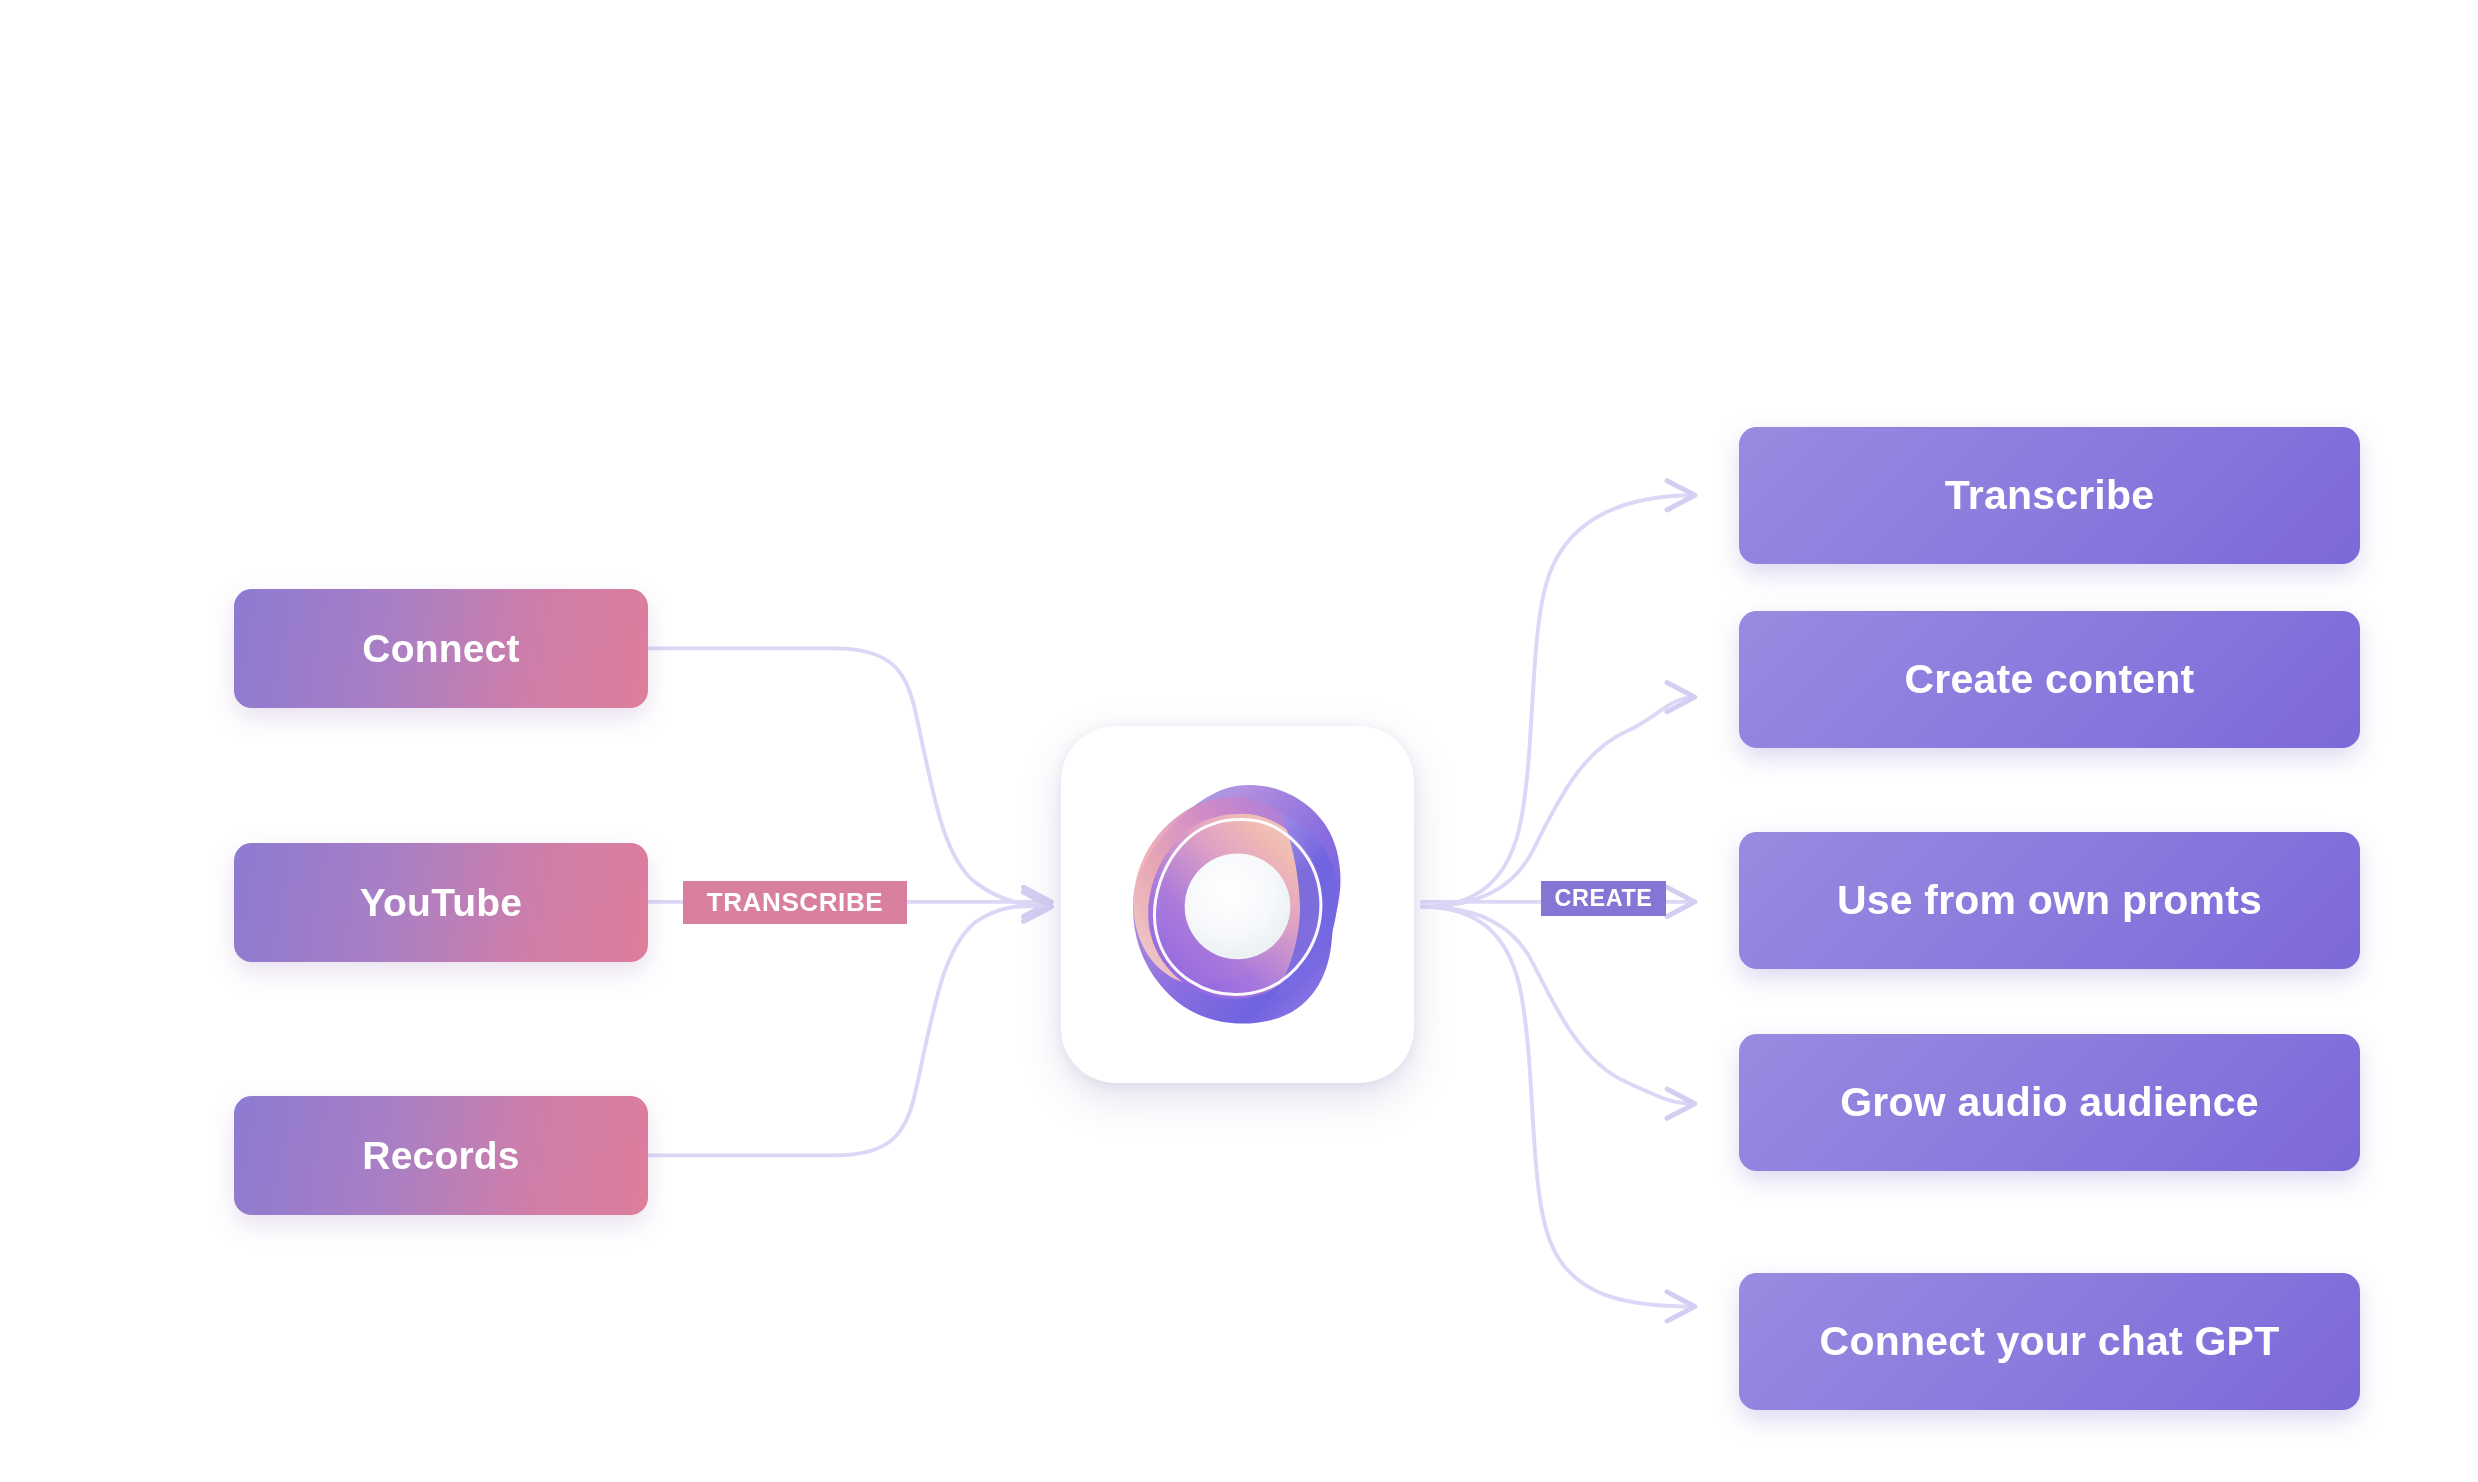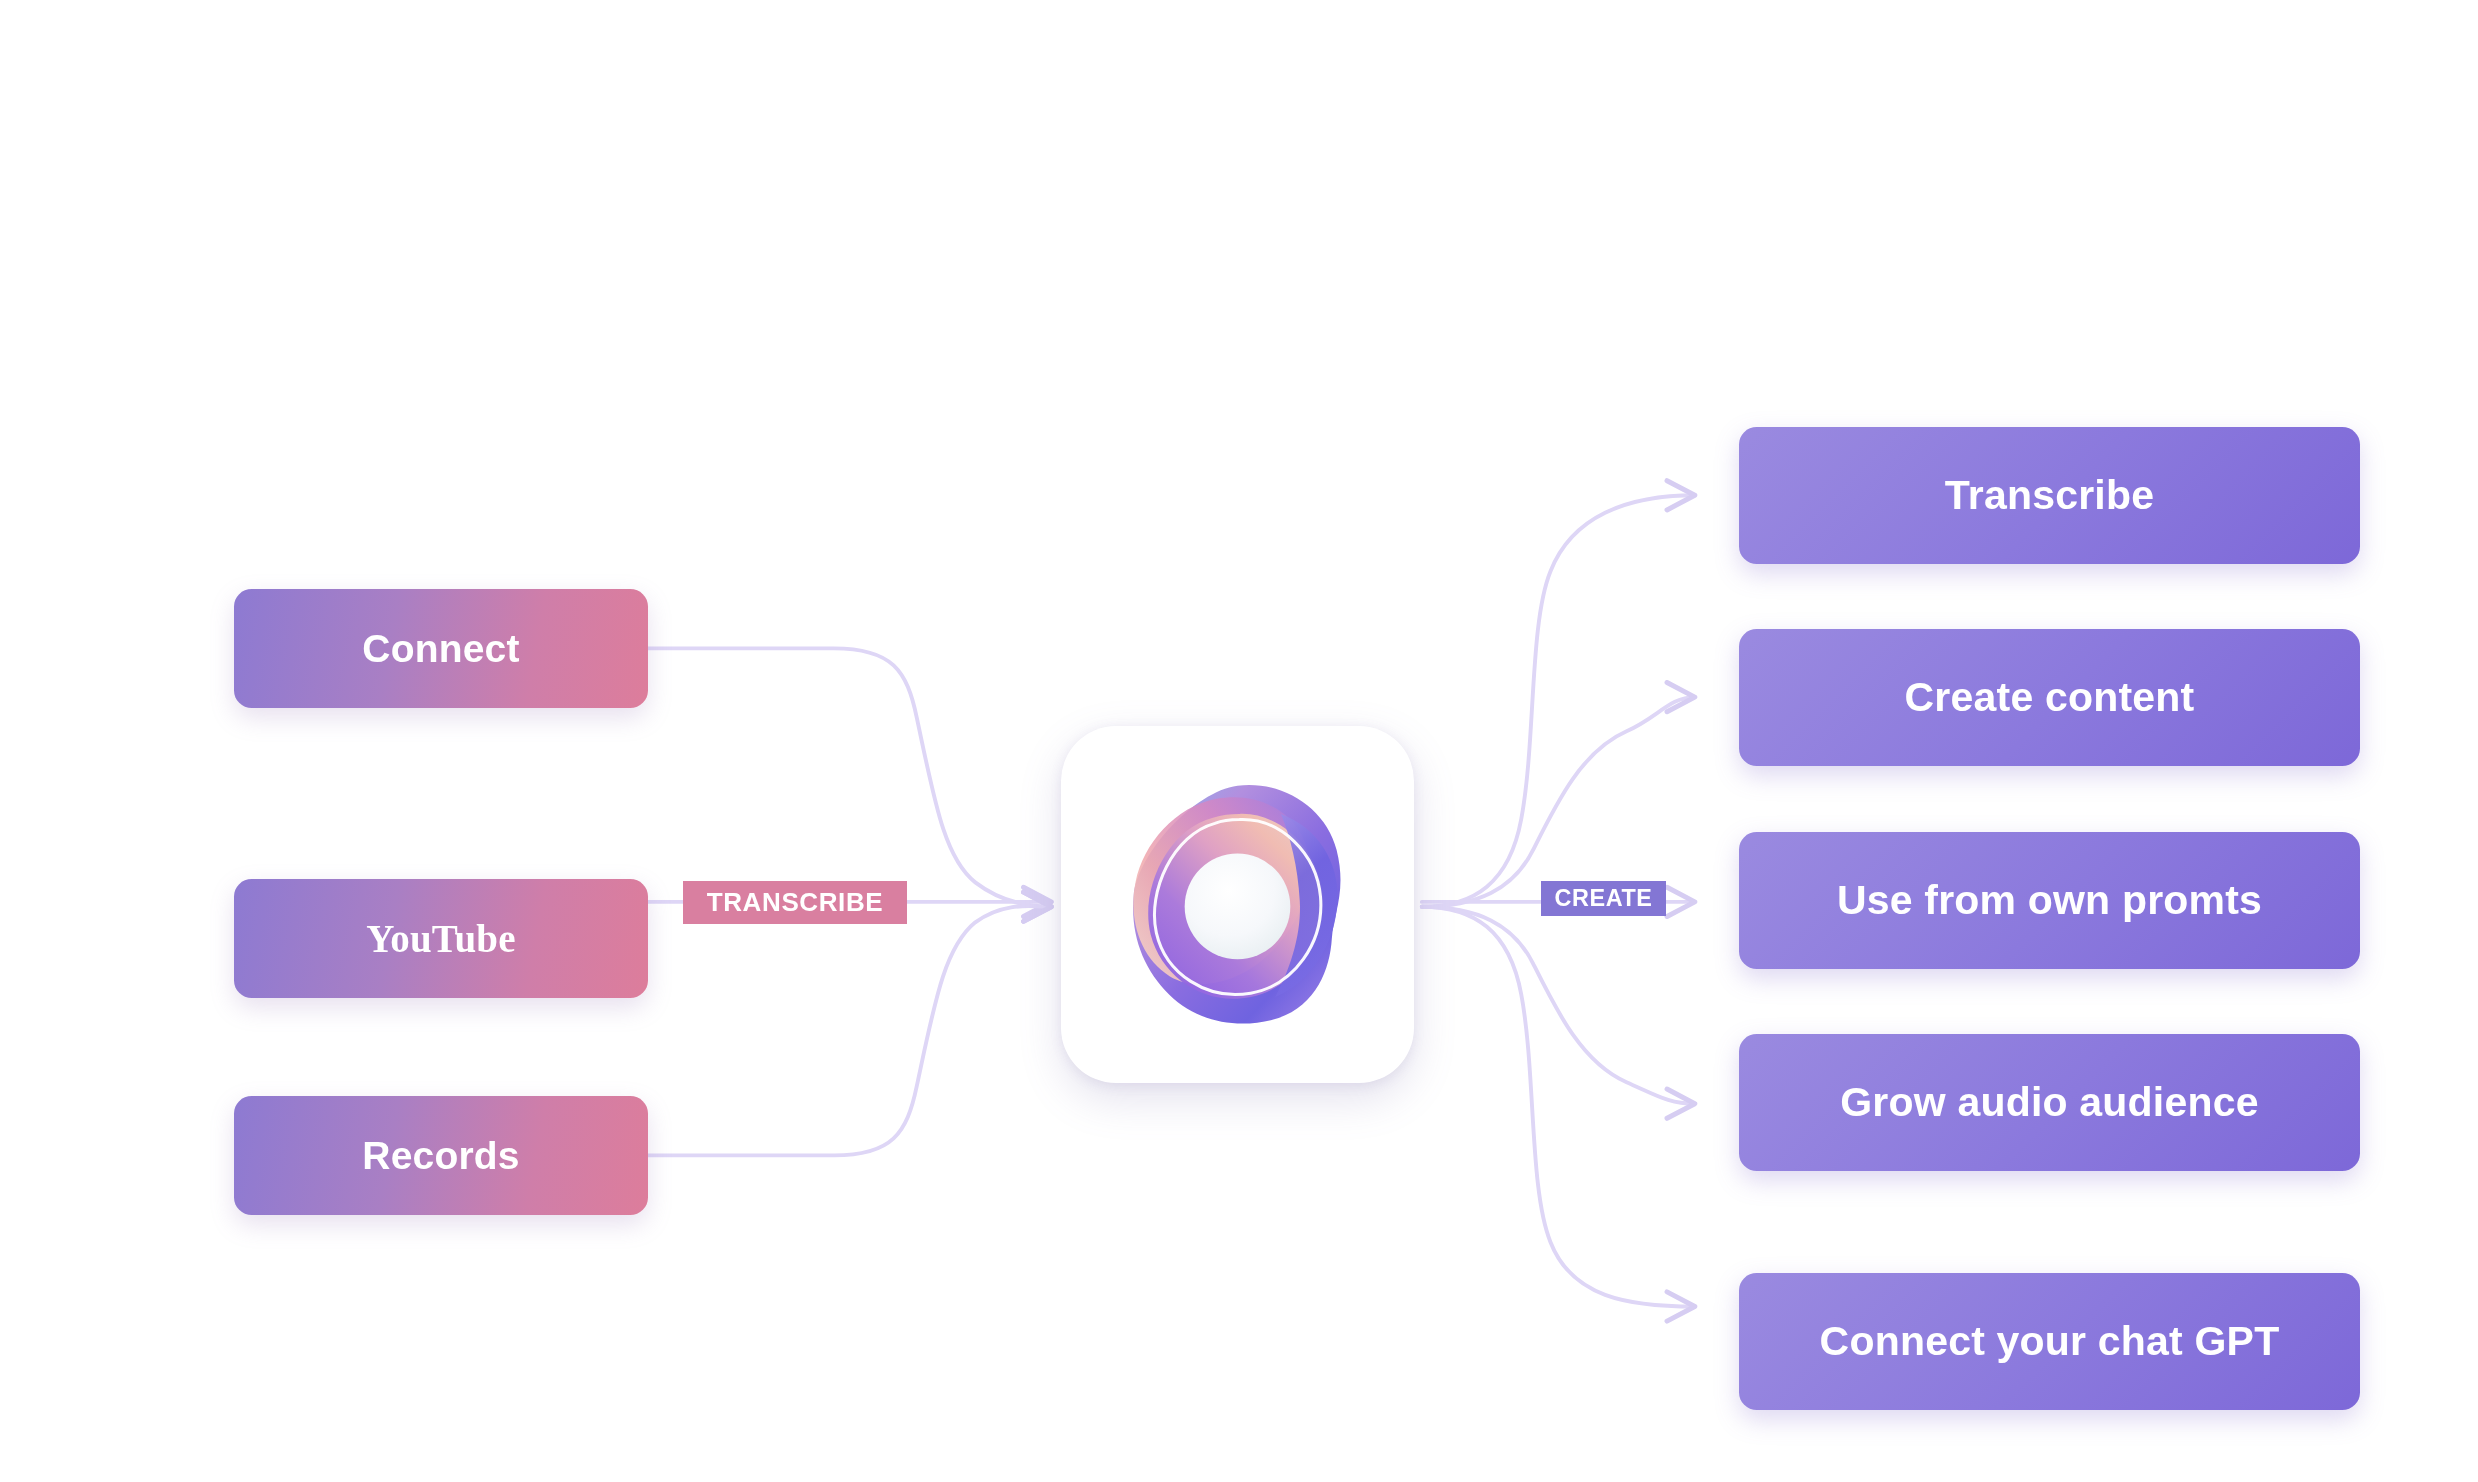--- a/index.html
+++ b/index.html
@@ -38,38 +38,38 @@
     border-radius:17.6px;
     background:linear-gradient(100deg,#8d7ad2 0%, #a97fc4 38%, #cf7ea9 72%, #dd7d9b 100%);
     box-shadow:0 9.8px 25px rgba(150,120,180,0.22);
     display:flex; align-items:center; justify-content:center;
     color:#ffffff;
     font-size:39px;
     font-weight:600;
     letter-spacing:0.2px;
   }
   .src-box.s0 { top:589px; }
-  .src-box.s1 { top:879px;font-family:Liberation Serif, serif; }
+  .src-box.s1 { top:843px; }
   .src-box.s2 { top:1096px;text-align:right; }
 
   
   .out-box {
     position:absolute;
     left:1739px; width:621px; height:137px;
     border-radius:17.6px;
     background:linear-gradient(135deg,#9a8ae0 0%, #8b79dd 52%, #7d68d8 100%);
     box-shadow:0 9.8px 25px rgba(130,110,205,0.26);
     display:flex; align-items:center; justify-content:center;
     color:#ffffff;
     font-size:41px;
     font-weight:600;
     letter-spacing:0.2px;
   }
   .out-box.o0 { top:427px; }
-  .out-box.o1 { top:629px; }
+  .out-box.o1 { top:611px; }
   .out-box.o2 { top:832px; }
   .out-box.o3 { top:1034px; }
   .out-box.o4 { top:1237px;margin-top:36px; }
 
   
   .edge-label {
     position:absolute;
     display:flex; align-items:center; justify-content:center;
     color:#ffffff;
     font-weight:700;

